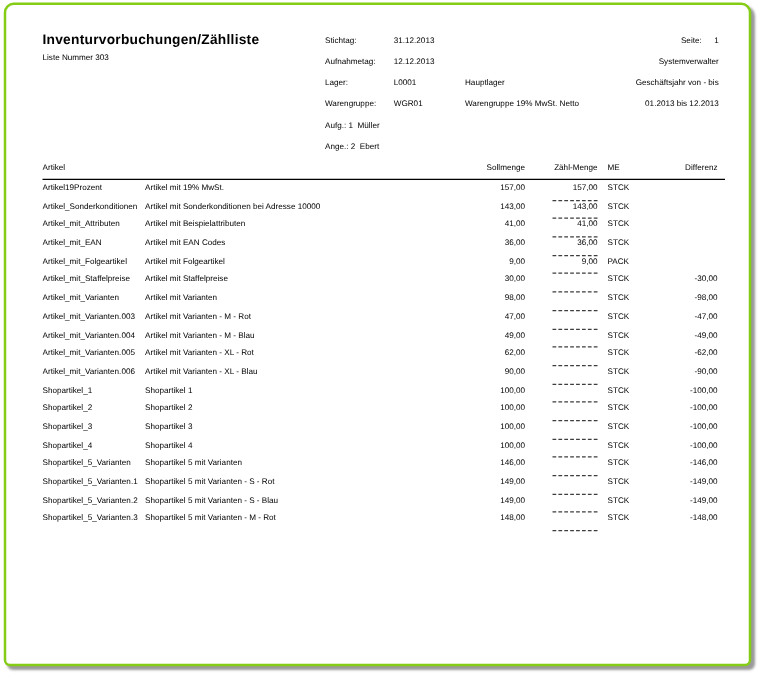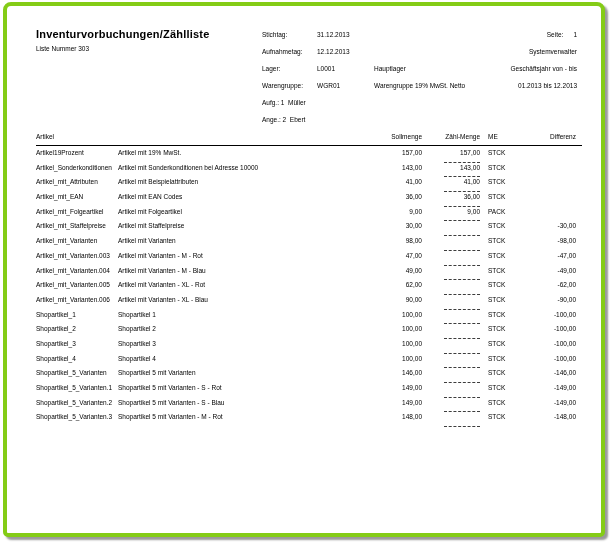--- a/index.html
+++ b/index.html
@@ -6,21 +6,21 @@
     margin: 0; padding: 0;
     width: 610px; height: 547px;
     background: #fff;
     font-family: "Liberation Sans", sans-serif;
     overflow: hidden;
   }
   .report-window {
     position: absolute; left: 3px; top: 2px;
     width: 594px; height: 527px;
     background: #fff;
-    border: 4px solid #84cc16;
+    border: 2px solid #84cc16;
     border-radius: 8px 8px 5px 5px;
     box-shadow: 3px 3px 2px #9a9a9a;
   }
   .page { position: absolute; inset: 0; color: #000; font-size: 6.5px; }
 
   .title {
     position: absolute; left: 29px; top: 22px;
     font-size: 11px; font-weight: bold; letter-spacing: 0.2px;
     white-space: nowrap;
   }

